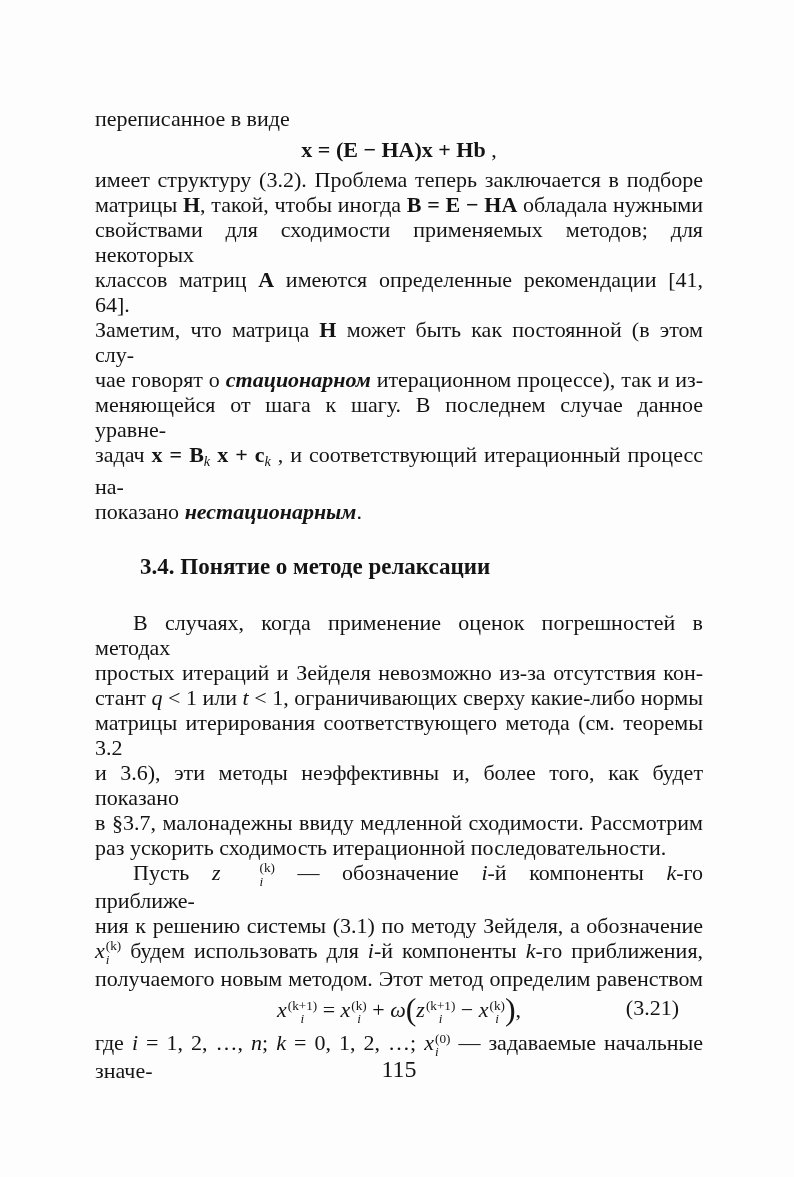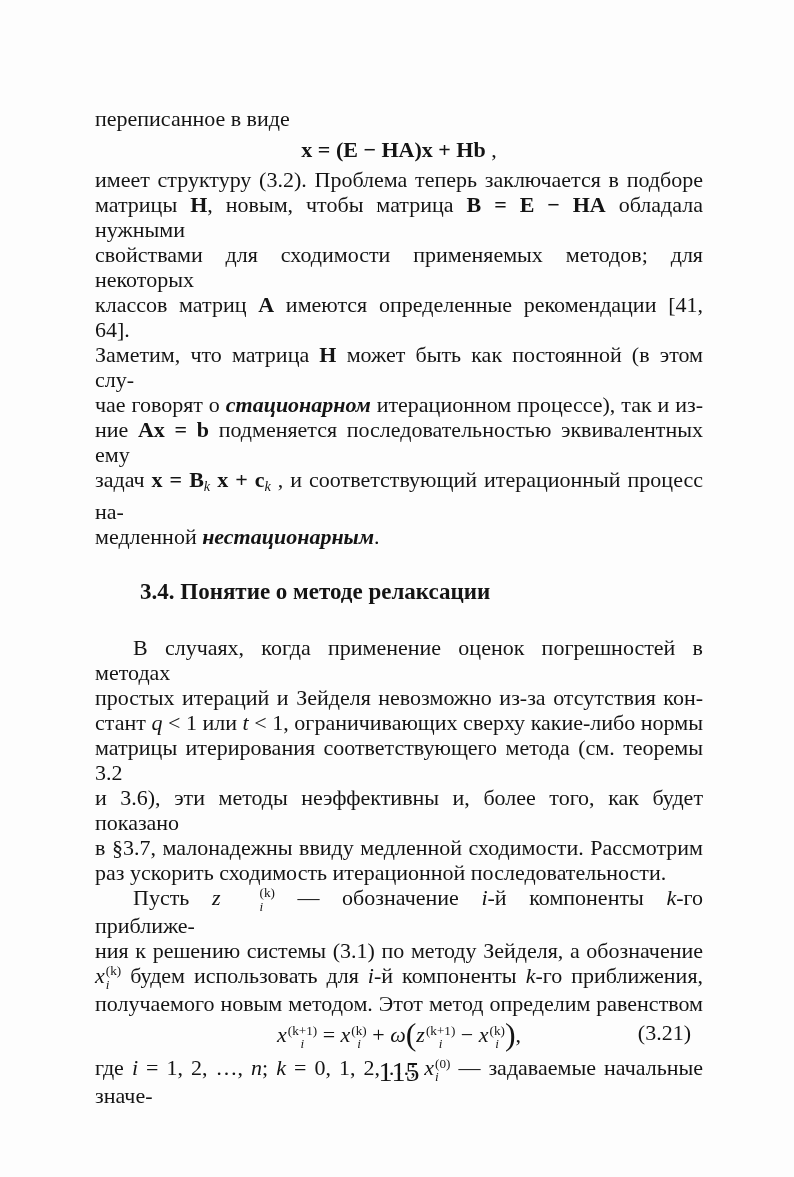--- a/index.html
+++ b/index.html
@@ -13,55 +13,55 @@
     font-size:22px; line-height:25px;
   }
   .para { margin:0; }
   .line { position:relative; text-align:justify; text-align-last:justify; }
   .ind  { text-indent:38px; }
   .heading {
     font-family:"Liberation Serif", serif;
     font-size:23px; line-height:26px; font-weight:700;
     margin:30px 0 30px 45px; text-align:left;
   }
-  .frm { margin:6px 0 5px; }
+  .frm { margin:6px 12px 5px; }
   .b  { font-weight:700; }
   .i  { font-style:italic; }
   .bi { font-weight:700; font-style:italic; }
   .subi { font-size:.65em; font-style:italic; vertical-align:-.25em; }
   .big  { font-size:1.45em; line-height:0; vertical-align:-.1em; }
   .mbase { font-style:italic; }
   .mstack {
     display:inline-flex; flex-direction:column; vertical-align:middle;
     font-size:.6em; line-height:1; margin-left:1px; text-align:left;
   }
   .msub { font-style:italic; }
   .eqnum { position:absolute; right:12px; bottom:5px; }
   .pagenum {
     position:absolute; left:95px; top:1056px; width:608px; text-align:center;
-    font-family:"Liberation Serif", serif; font-size:28px;
+    font-family:"Liberation Serif", serif; font-size:24px;
   }
 </style>
 </head>
 <body>
 
 <div class="page">
   <div class="content">
     <div class="para">
         <div class="line" style="text-align: left; text-align-last: left;"><span>переписанное в виде</span></div>
         <div class="line frm" style="text-align: center; text-align-last: center;"><span class="b">x = (E − HA)x + Hb</span><span> ,</span></div>
         <div class="line"><span>имеет структуру (3.2). Проблема теперь заключается в подборе</span></div>
-        <div class="line"><span>матрицы </span><span class="b">H</span><span>, новым, чтобы матрица </span><span class="b">B = E − HA</span><span> обладала нужными</span></div>
+        <div class="line"><span>матрицы </span><span class="b">H</span><span>, такой, чтобы иногда </span><span class="b">B = E − HA</span><span> обладала нужными</span></div>
         <div class="line"><span>свойствами для сходимости применяемых методов; для некоторых</span></div>
         <div class="line"><span>классов матриц </span><span class="b">A</span><span> имеются определенные рекомендации [41, 64].</span></div>
         <div class="line"><span>Заметим, что матрица </span><span class="b">H</span><span> может быть как постоянной (в этом слу-</span></div>
         <div class="line"><span>чае говорят о </span><span class="bi">стационарном</span><span> итерационном процессе), так и из-</span></div>
-        <div class="line"><span>ние </span><span class="b">Ax = b</span><span> подменяется последовательностью эквивалентных ему</span></div>
+        <div class="line"><span>меняющейся от шага к шагу. В последнем случае данное уравне-</span></div>
         <div class="line"><span>задач </span><span class="b">x = B</span><span class="subi">k</span><span class="b"> x + c</span><span class="subi">k</span><span> , и соответствующий итерационный процесс на-</span></div>
-        <div class="line" style="text-align: left; text-align-last: left;"><span>медленной </span><span class="bi">нестационарным</span><span>.</span></div>
+        <div class="line" style="text-align: left; text-align-last: left;"><span>показано </span><span class="bi">нестационарным</span><span>.</span></div>
       </div>
     <h2 class="heading">3.4. Понятие о методе релаксации</h2>
     <div class="para">
         <div class="line ind"><span>В случаях, когда применение оценок погрешностей в методах</span></div>
         <div class="line"><span>простых итераций и Зейделя невозможно из-за отсутствия кон-</span></div>
         <div class="line"><span>стант </span><span class="i">q</span><span> &lt; 1 или </span><span class="i">t</span><span> &lt; 1, ограничивающих сверху какие-либо нормы</span></div>
         <div class="line"><span>матрицы итерирования соответствующего метода (см. теоремы 3.2</span></div>
         <div class="line"><span>и 3.6), эти методы неэффективны и, более того, как будет показано</span></div>
         <div class="line"><span>в §3.7, малонадежны ввиду медленной сходимости. Рассмотрим</span></div>
         <div class="line" style="text-align: right; text-align-last: left;"><span>раз ускорить сходимость итерационной последовательности.</span></div>

